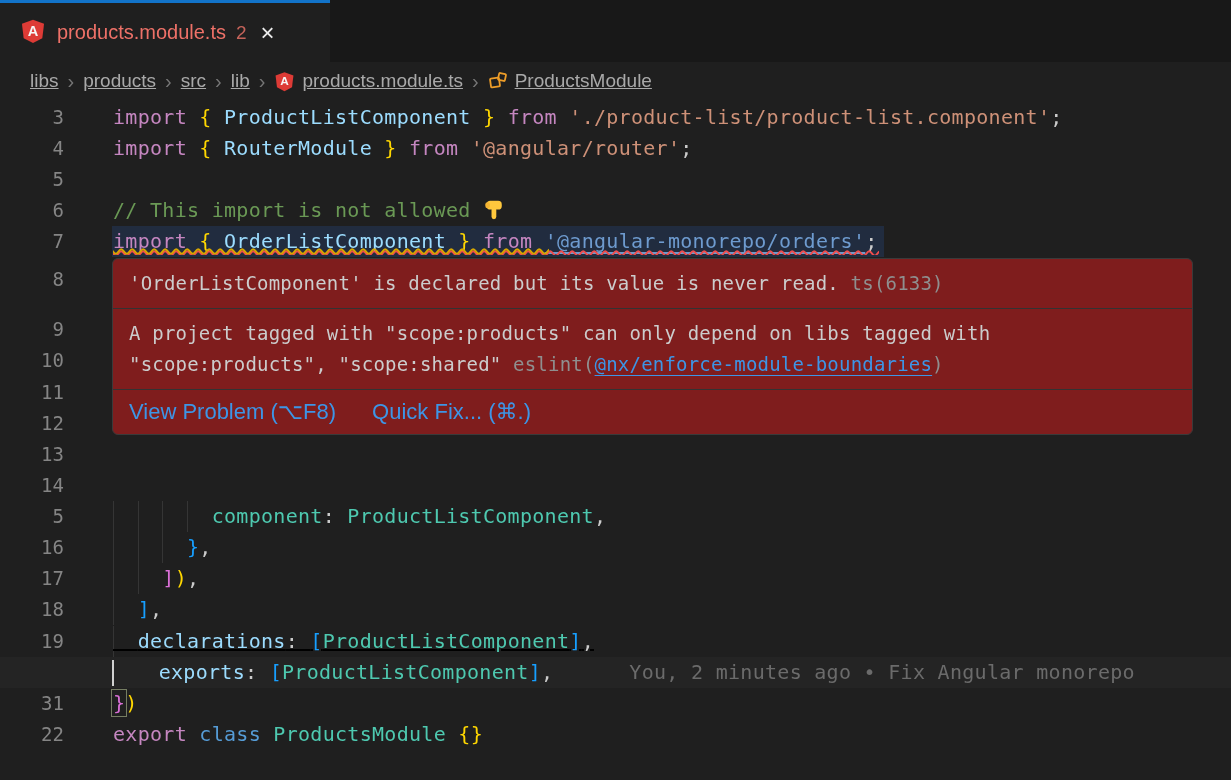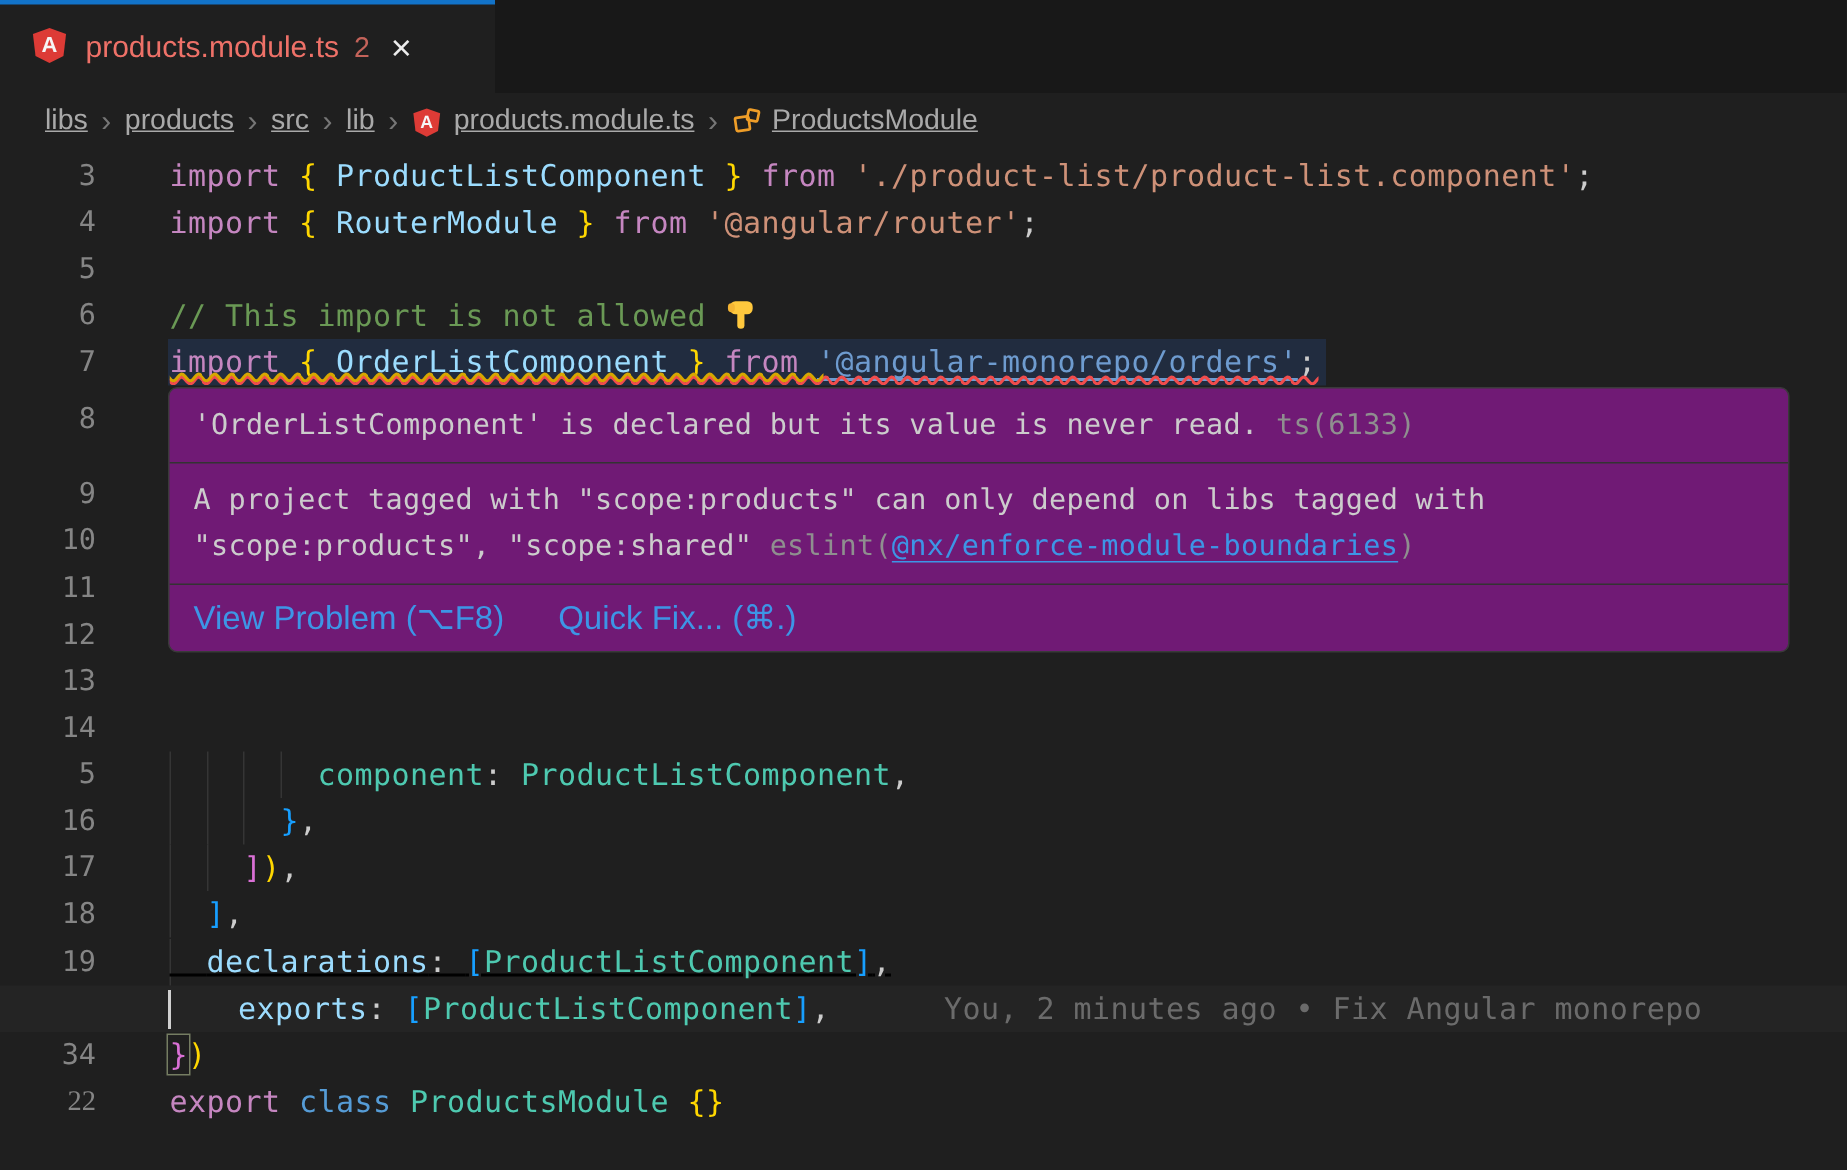--- a/index.html
+++ b/index.html
@@ -43,21 +43,21 @@
               text-decoration:underline wavy; text-decoration-skip-ink:none; text-decoration-thickness:2px; }
   .squiggle.red { text-decoration-color:#F14C4C; }
   .squiggle.yellow { text-decoration-color:#D7A600; }
   .cursor { position:absolute; left:112px; top:560px; width:2px; height:26px; background:#d0d0d0; z-index:4; }
   .bracket-box { position:absolute; left:111px; top:589px; width:16px; height:28px;
                  border:1px solid #757d62; z-index:1; }
   .indent-guide { position:absolute; width:1px; height:31px; background:#353535; z-index:1; }
   .blame { color:#6b6b6b; margin-left:76px; }
 
   
-  .hover-popup { position:absolute; left:112px; top:158px; width:1081px; background:#701a75;
+  .hover-popup { position:absolute; left:112px; top:158px; width:1081px; background:#7f1d1d;
                  border:1px solid #3a3a3a; border-radius:6px; z-index:5; overflow:hidden; }
   .hp-section { padding:9px 16px; border-bottom:1px solid #333333;
                 font-family:"DejaVu Sans Mono", monospace; font-size:19px; letter-spacing:0.2px;
                 line-height:31px; color:#cccccc; }
   .hp-section:last-child { border-bottom:none; }
   .hp-fg{color:#cccccc} .hp-dim{color:#8f8f8f}
   .hp-link{color:#3d95e6; text-decoration:underline; text-underline-offset:4px; cursor:pointer;}
   .hp-kw{color:#569CD6} .hp-str{color:#CE9178}
   .hp-actions { font-family:"Liberation Sans", sans-serif; font-size:22px; letter-spacing:0;
                 line-height:26px; display:flex; gap:36px; }
@@ -146,22 +146,22 @@
       <div class="gutter-num" style="top: 277px;">11</div>
       <div class="gutter-num" style="top: 308px;">12</div>
       <div class="gutter-num" style="top: 339px;">13</div>
       <div class="gutter-num" style="top: 370px;">14</div>
       <div class="gutter-num" style="top: 401px;">5</div>
       <div class="gutter-num" style="top: 432px;">16</div>
       <div class="gutter-num" style="top: 463px;">17</div>
       <div class="gutter-num" style="top: 494px;">18</div>
       <div class="gutter-num" style="top: 526px;">19</div>
       <div class="gutter-num active" style="top: 557px;">20</div>
-      <div class="gutter-num" style="top: 588px;">34</div>
-      <div class="gutter-num" style="top: 619px; font-family: Liberation Serif, serif;">22</div>
+      <div class="gutter-num" style="top: 588px;">31</div>
+      <div class="gutter-num" style="top: 619px;">22</div>
       <div class="gutter-num" style="top: 674px; margin-left: 24px;">23</div>
     </div>
   <div id="code-rows">
       <div class="code-row" style="top: 2px;">
         <pre><span class="tk-kw">import </span><span class="tk-b1">{ </span><span class="tk-imp">ProductListComponent</span><span class="tk-b1"> }</span><span class="tk-kw"> from </span><span class="tk-str">'./product-list/product-list.component'</span><span class="tk-fg">;</span></pre>
       </div>
       <div class="code-row" style="top: 33px;">
         <pre><span class="tk-kw">import </span><span class="tk-b1">{ </span><span class="tk-imp">RouterModule</span><span class="tk-b1"> }</span><span class="tk-kw"> from </span><span class="tk-str">'@angular/router'</span><span class="tk-fg">;</span></pre>
       </div>
       <div class="code-row" style="top: 64px;">

